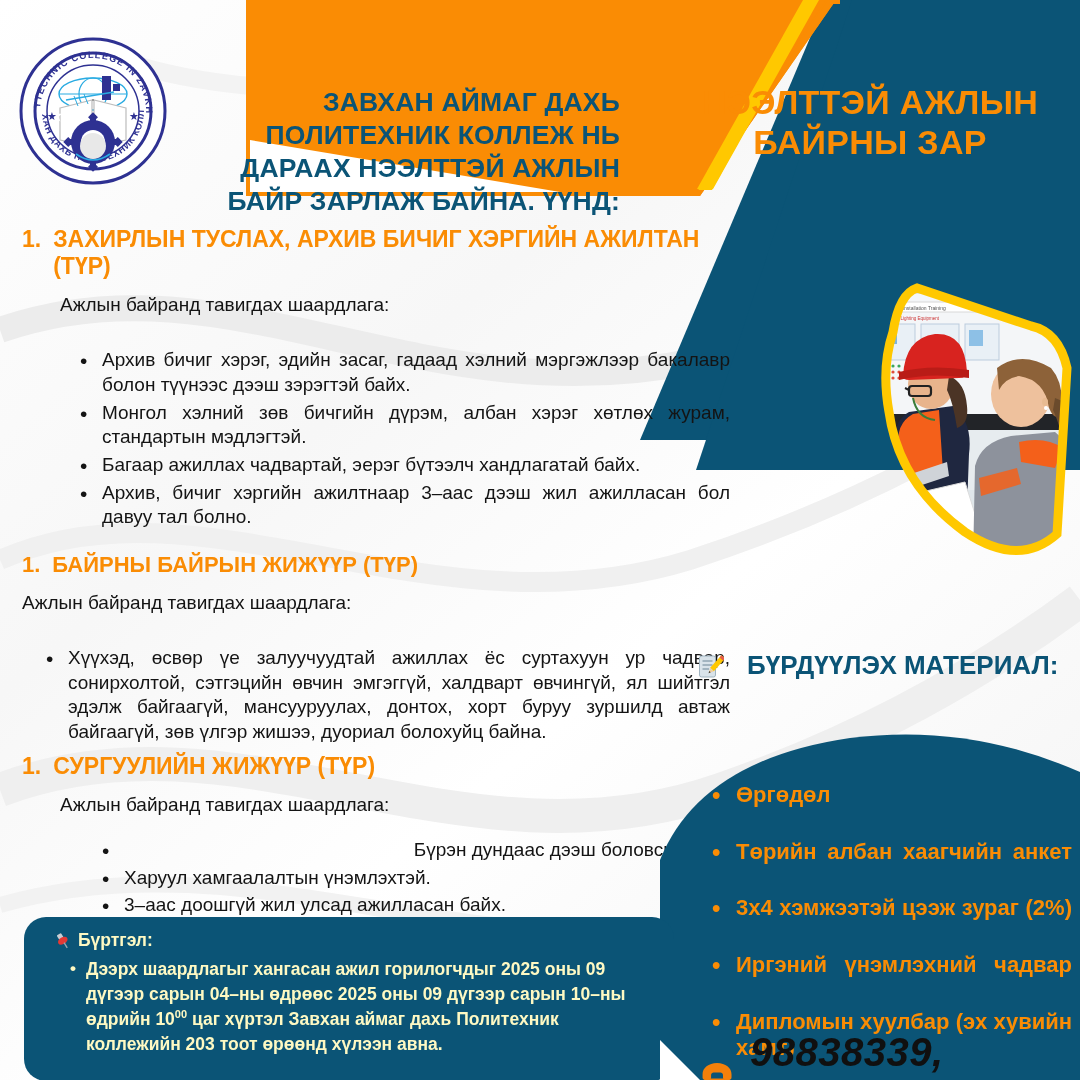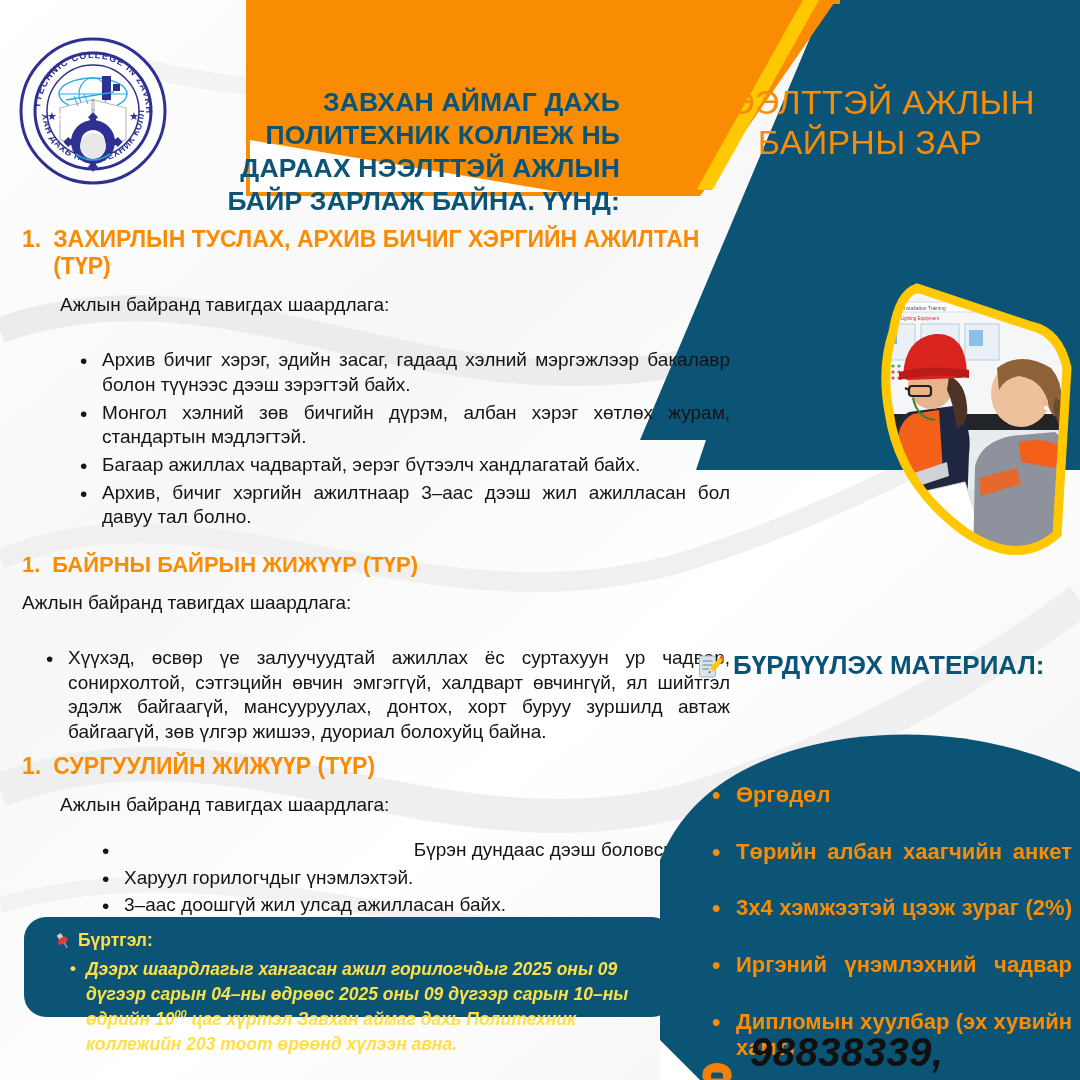--- a/index.html
+++ b/index.html
@@ -13,21 +13,21 @@
     position:relative;
     width:1080px;height:1080px;
     background:linear-gradient(140deg,#ffffff 0%,#f7f7f7 35%,#ffffff 60%,#f2f2f2 100%);
     overflow:hidden;
   }
   
   .swoosh{position:absolute;pointer-events:none;left:0;top:0;width:1080px;height:1080px;}
   
   .headline{
     position:absolute;top:82px;right:30px;width:360px;
-    color:#fa8c04;font-size:34px;font-weight:normal;line-height:1.18;
+    color:#fa8c04;font-size:34px;font-weight:bold;line-height:1.18;
     text-align:center;letter-spacing:.3px;
   }
   
   .logo{position:absolute;left:18px;top:36px;width:150px;height:150px;}
   
   .maintitle{
     position:absolute;left:170px;top:86px;width:450px;
     color:#0b5476;font-size:26.5px;font-weight:bold;line-height:1.24;
     text-align:right;letter-spacing:.2px;
   }
@@ -50,51 +50,51 @@
   }
   .sec2{margin-top:22px;}
   .sec2 .jobhead{font-size:22px;}
   .sec3{margin-top:8px;}
   
   .photo-wrap{
     position:absolute;left:869px;top:272px;width:214px;height:290px;
   }
   
   .mat-head{
-    position:absolute;left:698px;top:650px;display:flex;align-items:center;gap:9px;
+    position:absolute;left:698px;top:650px;display:flex;align-items:center;gap:23px;
     color:#0b5476;font-size:26px;font-weight:bold;white-space:nowrap;
   }
   
   .blob{
     position:absolute;left:660px;top:700px;width:460px;height:400px;overflow:hidden;
   }
   .mat-list{
     position:absolute;left:710px;top:782px;width:362px;
     margin:0;padding:0;list-style:none;color:#fa8c04;
     font-size:22px;font-weight:bold;line-height:1.22;
   }
   .mat-list li{position:relative;padding-left:26px;margin-bottom:3px;text-align:justify;}
   .mat-list li::after{content:"";display:inline-block;width:100%;}
   .mat-list li::before{content:"•";position:absolute;left:2px;top:-2px;font-size:24px;}
   
   .regbox{
-    position:absolute;left:24px;top:917px;width:650px;height:100px;
-    background:#0b5476;border-radius:22px;color:#fde047;
+    position:absolute;left:24px;top:917px;width:650px;height:164px;
+    background:#0b5476;border-radius:22px;color:#fef9c3;
   }
   .reg-title{
     position:absolute;left:30px;top:13px;font-size:17.5px;font-weight:bold;
     display:flex;align-items:center;gap:6px;
   }
   .reg-body{
     position:absolute;left:46px;top:40px;width:580px;
     font-size:17.5px;font-weight:bold;line-height:1.42;
     display:flex;gap:10px;
   }
   .reg-body .dot{flex:0 0 auto;font-size:17px;line-height:1.45;}
-  .reg-body .txt{flex:1 1 auto;font-style:italic;}
+  .reg-body .txt{flex:1 1 auto;}
   .reg-body sup{font-size:11px;vertical-align:super;}
   
   .phone{
     position:absolute;left:700px;top:1030px;display:flex;align-items:center;gap:16px;
   }
   .phone .num{font-size:40px;font-weight:bold;color:#101010;letter-spacing:.5px;font-style:italic;}
   
   .notch{
     position:absolute;left:660px;top:1040px;width:42px;height:42px;
     background:#ffffff;clip-path:polygon(0 100%,0 0,100% 100%);
@@ -314,21 +314,21 @@
     </div>
 
     <div class="sec3">
       <div class="jobhead">
         <span class="num">1.</span>
         <span class="ttl">СУРГУУЛИЙН ЖИЖҮҮР (ТҮР)</span>
       </div>
       <div class="reqlabel">Ажлын байранд тавигдах шаардлага:</div>
       <ul class="reqs" style="padding-left:80px;margin-top:22px;">
         <li style="text-align:right;">Бүрэн дундаас дээш боловсролтой.</li>
-        <li style="text-align:left;">Харуул горилогчдыг үнэмлэхтэй.</li>
+        <li style="text-align:left;">Харуул хамгаалалтын үнэмлэхтэй.</li>
         <li style="text-align:left;">3–аас доошгүй жил улсад ажилласан байх.</li>
       </ul>
     </div>
   </div>
 
   <svg class="blob" viewBox="0 0 460 400" preserveAspectRatio="none">
     <path d="M0,160 Q40,60 190,38 Q330,20 460,92 L460,400 L0,400 Z" fill="#0b5476"></path>
   </svg>
 
   <div class="mat-head">

